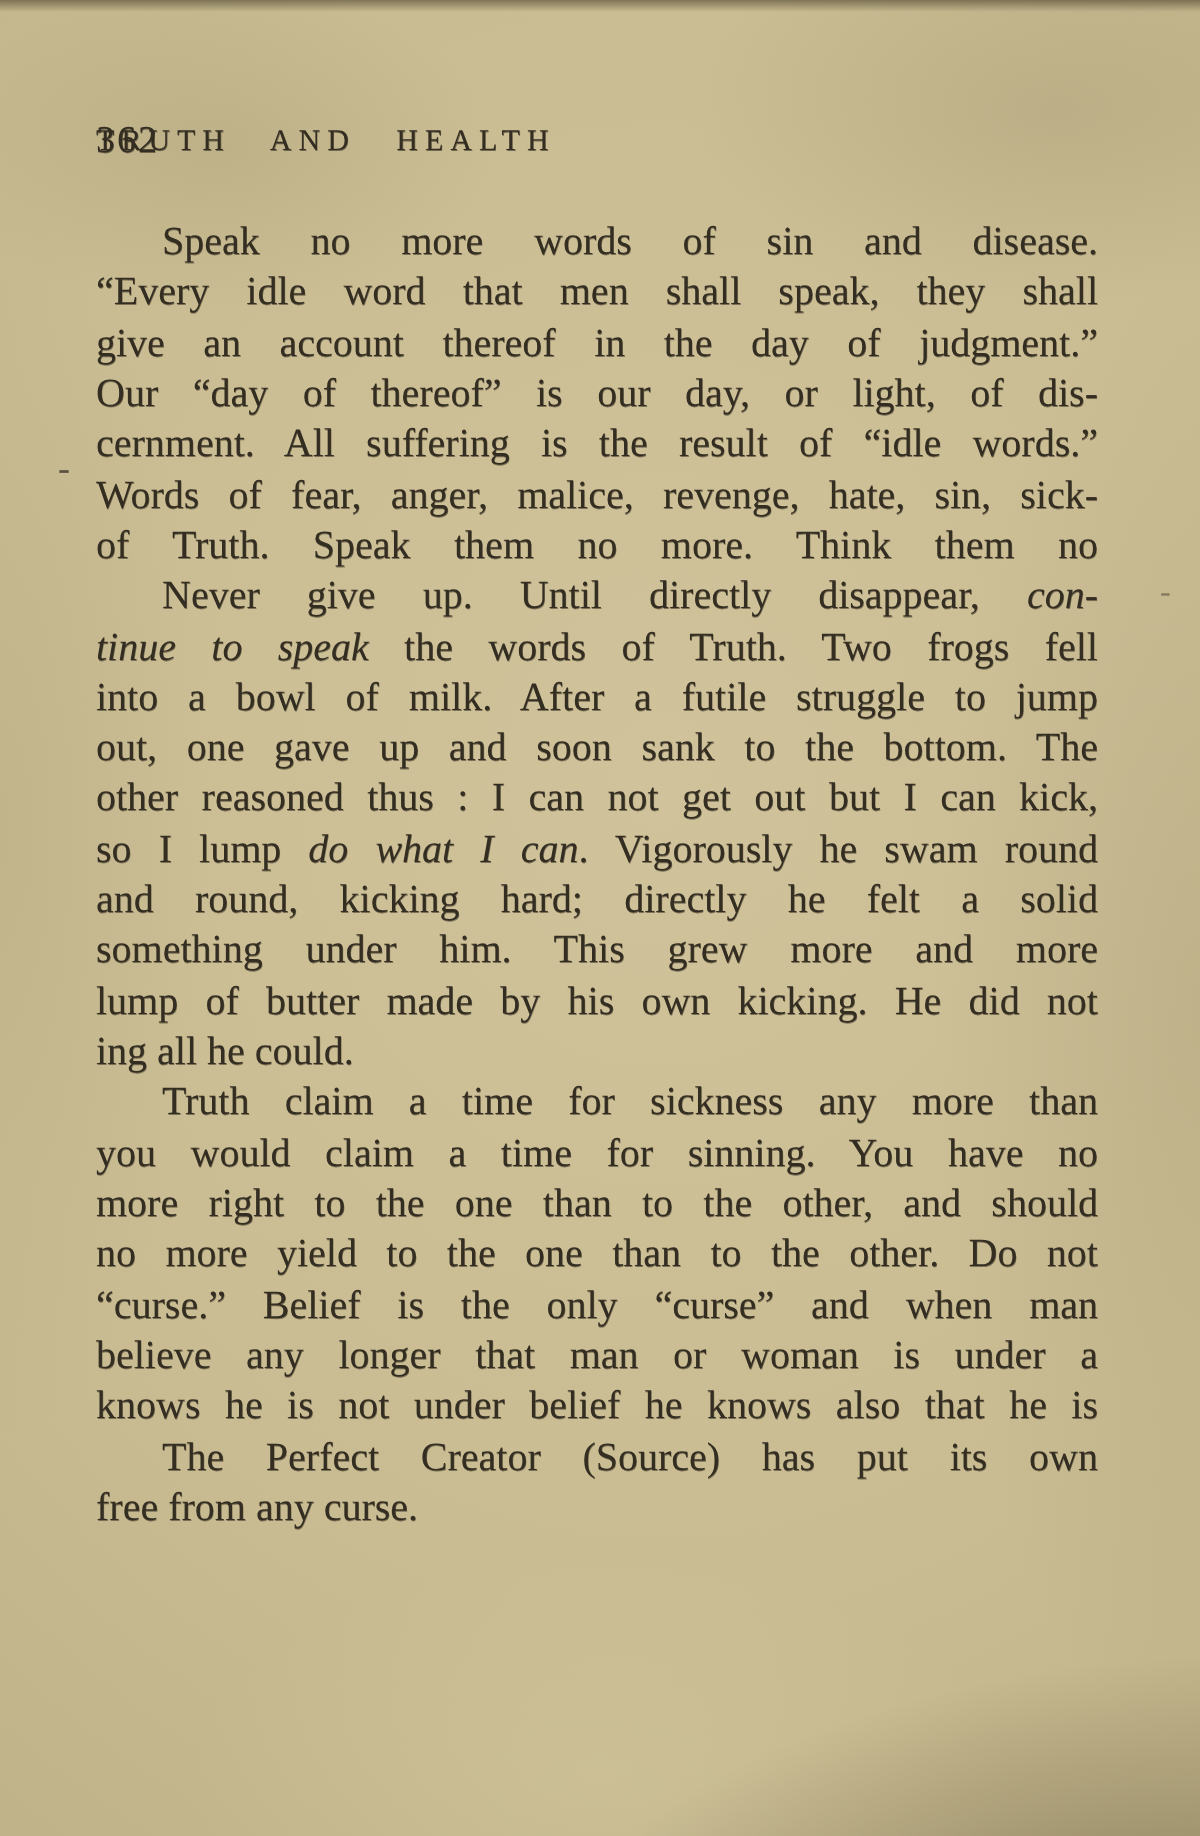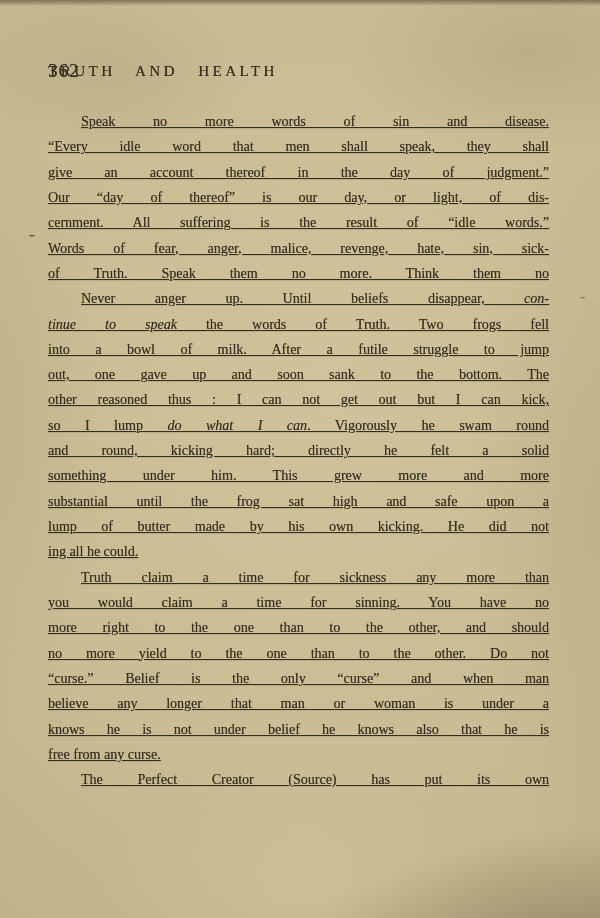--- a/index.html
+++ b/index.html
@@ -39,23 +39,22 @@
     text-shadow:0.3px 0.3px 0 rgba(43,36,22,.55);
   }
   .running-head {
     text-align:left; padding-right:22px; font-size:15px;
     letter-spacing:3.5px; word-spacing:13px; padding-top:3px;
     text-shadow:0.3px 0.3px 0 rgba(43,36,22,.55);
   }
 
   .text-block {
     position:absolute; left:48px; top:109px; width:501px;
-    font-size:14px; line-height:25.32px;
+    font-size:20px; line-height:25.32px;
     text-shadow:0.25px 0.25px 0 rgba(43,36,22,.5);
-    text-decoration:underline;
   }
   .line { text-align:justify; text-align-last:justify; text-justify:inter-word; }
   .line.end { text-align-last:left; }
   .line.indent { text-indent:33px; }
   .it { font-style:italic; }
 
   .mark-left  { position:absolute; left:29px;  top:224px; font-size:18px; opacity:.75; }
   .mark-right { position:absolute; left:580px; top:288px; font-size:16px; opacity:.45; }
 </style>
 </head>
@@ -75,34 +74,33 @@
   <span class="mark-right">-</span>
 
   <div class="text-block">
     <div class="line indent">Speak no more words of sin and disease.</div>
     <div class="line">“Every idle word that men shall speak, they shall</div>
     <div class="line">give an account thereof in the day of judgment.”</div>
     <div class="line">Our “day of thereof” is our day, or light, of dis-</div>
     <div class="line">cernment. All suffering is the result of “idle words.”</div>
     <div class="line">Words of fear, anger, malice, revenge, hate, sin, sick-</div>
     <div class="line">of Truth.  Speak them no more.  Think them no</div>
-    <div class="line indent"><span>Never anger up.  Until beliefs disappear, </span><span class="it">con-</span></div>
+    <div class="line indent"><span>Never give up.  Until directly disappear, </span><span class="it">con-</span></div>
     <div class="line"><span class="it">tinue to speak</span><span> the words of Truth.  Two frogs fell</span></div>
     <div class="line">into a bowl of milk.  After a futile struggle to jump</div>
     <div class="line">out, one gave up and soon sank to the bottom.  The</div>
     <div class="line">other reasoned thus : I can not get out but I can kick,</div>
     <div class="line"><span>so I lump </span><span class="it">do what I can</span><span>.  Vigorously he swam round</span></div>
     <div class="line">and round, kicking hard; directly he felt a solid</div>
     <div class="line">something under him.  This grew more and more</div>
-    <div class="line">substantial until the frog sat high and safe upon a</div>
     <div class="line">lump of butter made by his own kicking.  He did not</div>
     <div class="line end">ing all he could.</div>
     <div class="line indent">Truth claim a time for sickness any more than</div>
     <div class="line">you would claim a time for sinning.  You have no</div>
     <div class="line">more right to the one than to the other, and should</div>
     <div class="line">no more yield to the one than to the other.  Do not</div>
     <div class="line">“curse.”  Belief is the only “curse” and when man</div>
     <div class="line">believe any longer that man or woman is under a</div>
     <div class="line">knows he is not under belief he knows also that he is</div>
+    <div class="line indent">The Perfect Creator (Source) has put its own</div>
     <div class="line end">free from any curse.</div>
-    <div class="line indent">The Perfect Creator (Source) has put its own</div>
   </div>
 </div>
 
 </body></html>

